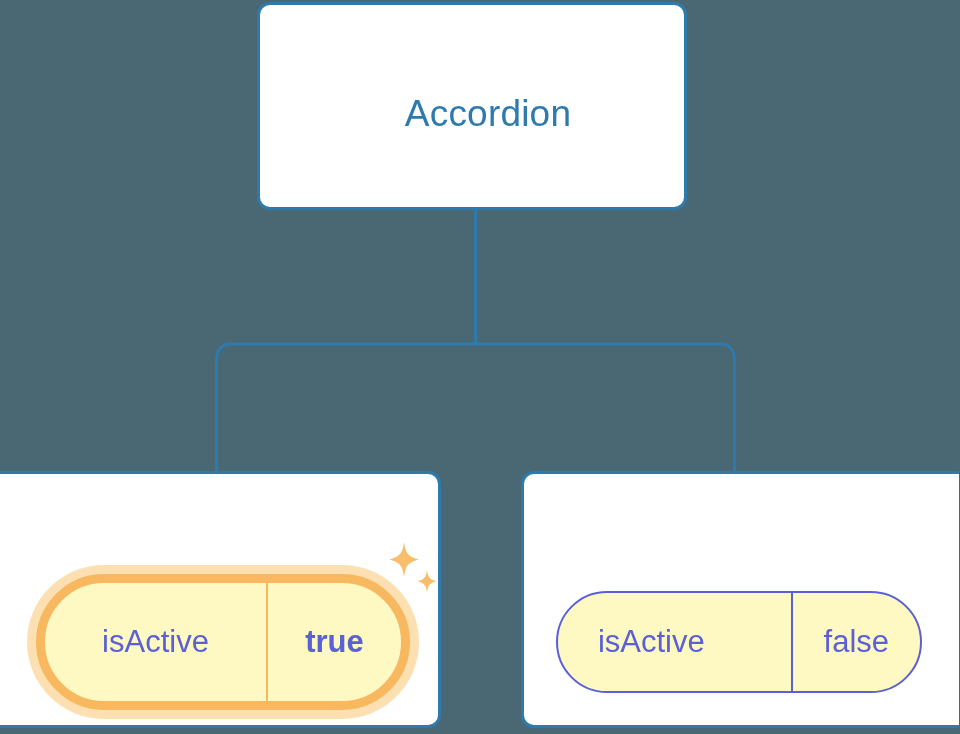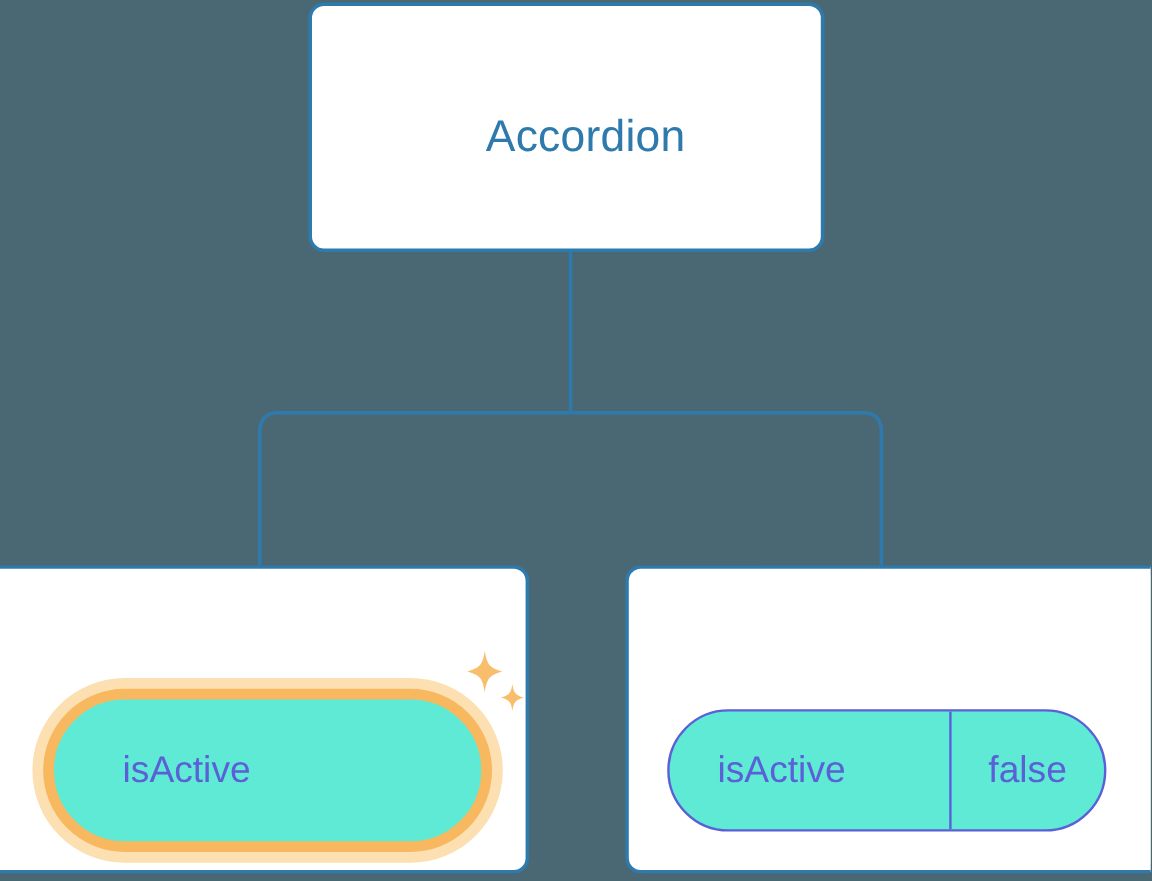--- a/index.html
+++ b/index.html
@@ -85,21 +85,21 @@
     border-right: none;
     border-top-right-radius: 0;
     border-bottom-right-radius: 0;
   }
 
   
   .prop-pill {
     position: absolute;
     display: flex;
     align-items: stretch;
-    background: #5eead4;
+    background: #fef9c3;
   }
 
   .prop-key, .prop-value {
     display: flex;
     align-items: center;
     justify-content: center;
     white-space: nowrap;
     color: #5b60d6;
   }
 
@@ -173,20 +173,21 @@
   <div class="node-card" id="node-accordion">
     <div class="node-title">Accordion</div>
   </div>
 
   <div class="node-card" id="node-panel-left">
     
   </div>
 
   <div class="prop-pill highlight" id="pill-left">
     <span class="prop-key">isActive</span>
+    <span class="prop-value">true</span>
   </div>
 
   <svg id="sparkles" viewBox="0 0 60 70" width="60" height="70">
     <path fill="#f9be6b" d="M 20 2
              C 21.6 13.2 23.6 16.4 34.5 19.5
              C 23.6 22.6 21.6 25.8 20 37
              C 18.4 25.8 16.4 22.6 5.5 19.5
              C 16.4 16.4 18.4 13.2 20 2 Z"></path>
     <path fill="#f9be6b" d="M 43 30
              C 44.1 37.2 45.4 39.3 52.5 41.3

